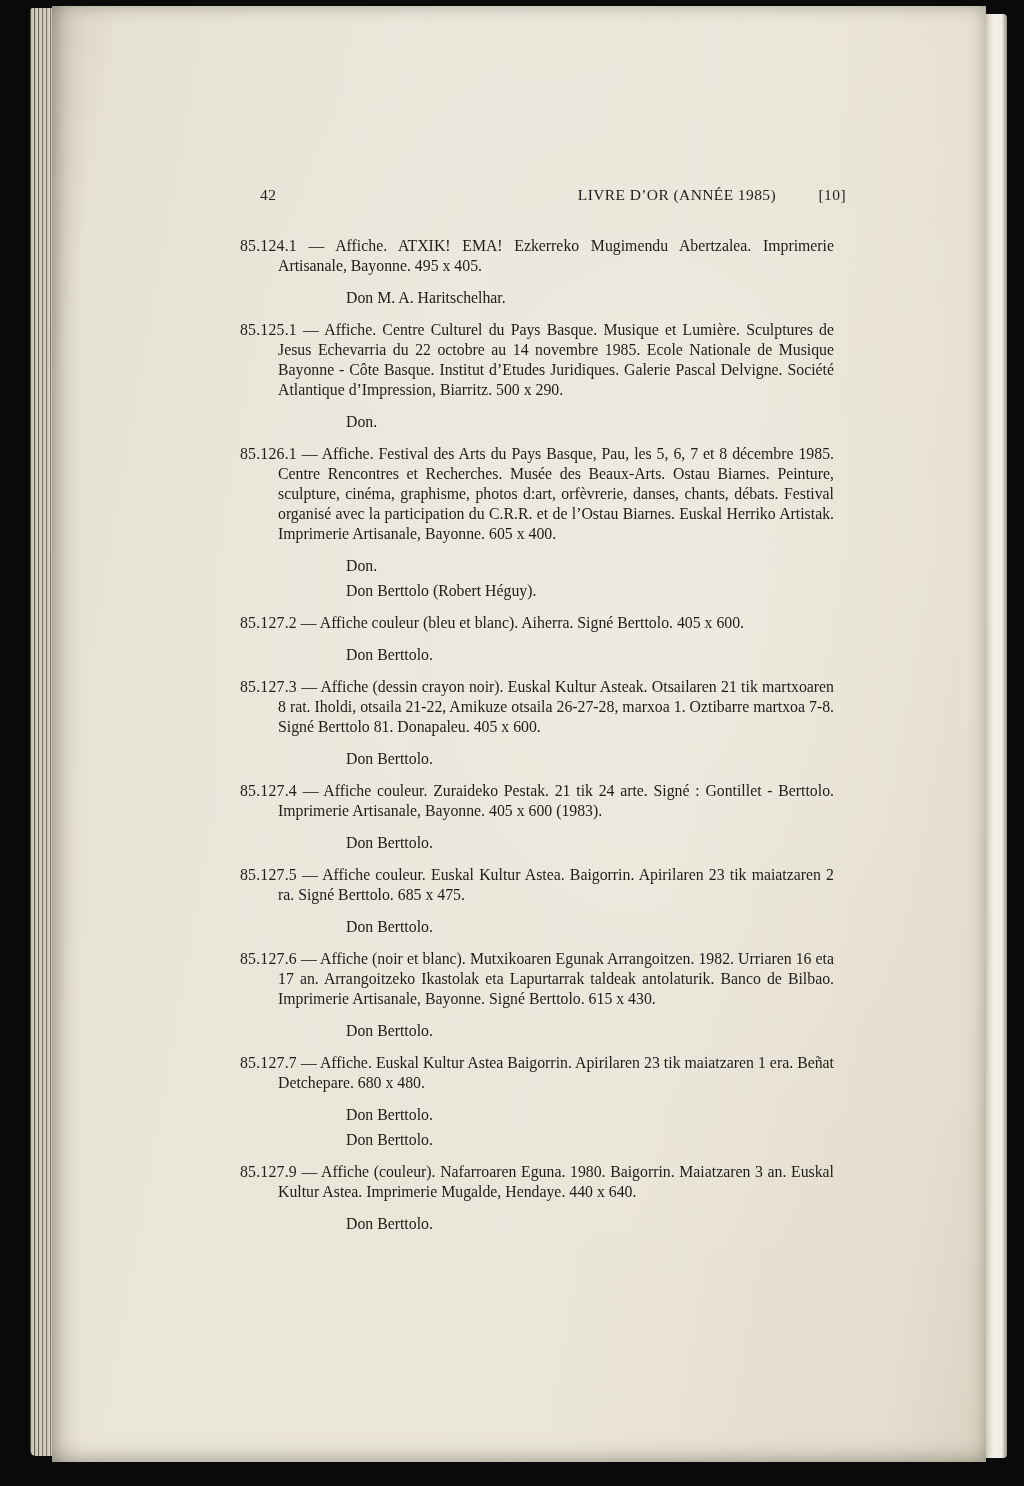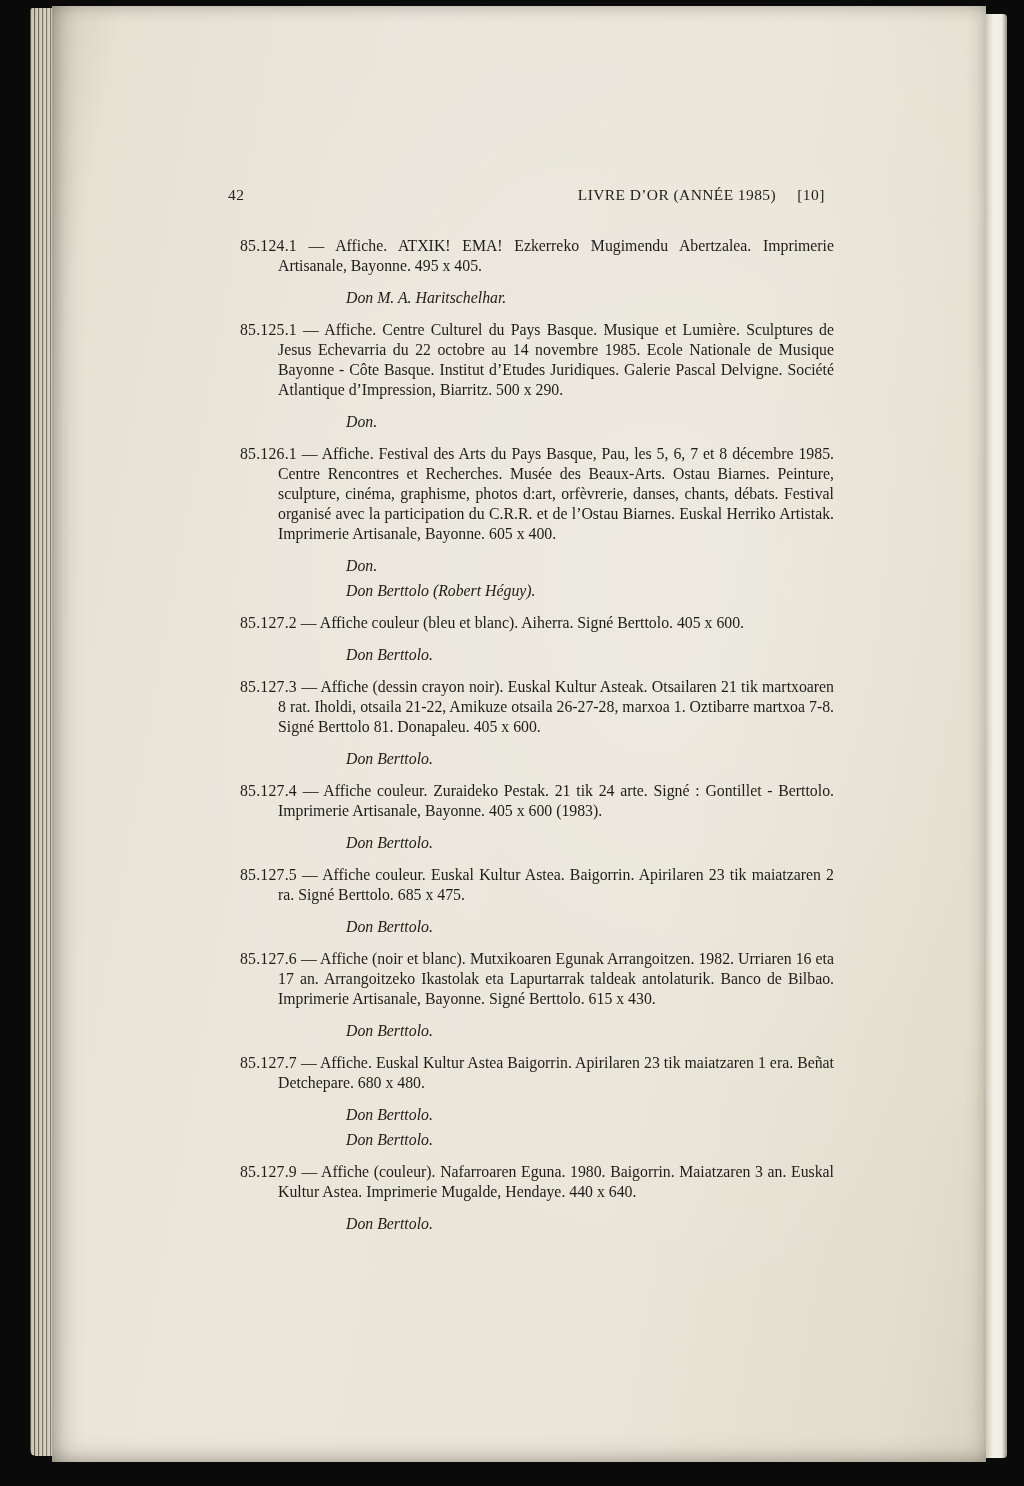--- a/index.html
+++ b/index.html
@@ -67,40 +67,40 @@
     width: 618px;
     color: #1d1c1a;
   }
   .running-head {
     display: flex;
     align-items: baseline;
     font-size: 15.5px;
     letter-spacing: 0.4px;
     margin-bottom: 32px;
     color: #23221f;
+    margin-left: 32px;
   }
   .running-head .rh-left  { width: 70px; }
   .running-head .rh-center{ flex: 1; text-align: right; }
-  .running-head .rh-right { width: 70px; text-align: center; }
+  .running-head .rh-right { width: 70px; text-align: right; }
   .entry { margin-bottom: 5px; }
   .entry-text {
     margin: 12px;
     font-size: 15.8px;
     line-height: 20px;
     text-align: justify;
     padding-left: 38px;
     text-indent: -38px;
     color: #1e1d1a;
   }
   .entry-text .num { letter-spacing: 0.2px; }
   .don {
     margin: 0 0 2px 118px;
     font-size: 15.8px;
     line-height: 20px;
-    font-style: italic;
     color: #222018;
   }
 </style>
 </head>
 <body>
 
 <div class="scan-bg"></div>
 <div class="page-stack"></div>
 
 <div class="page">

